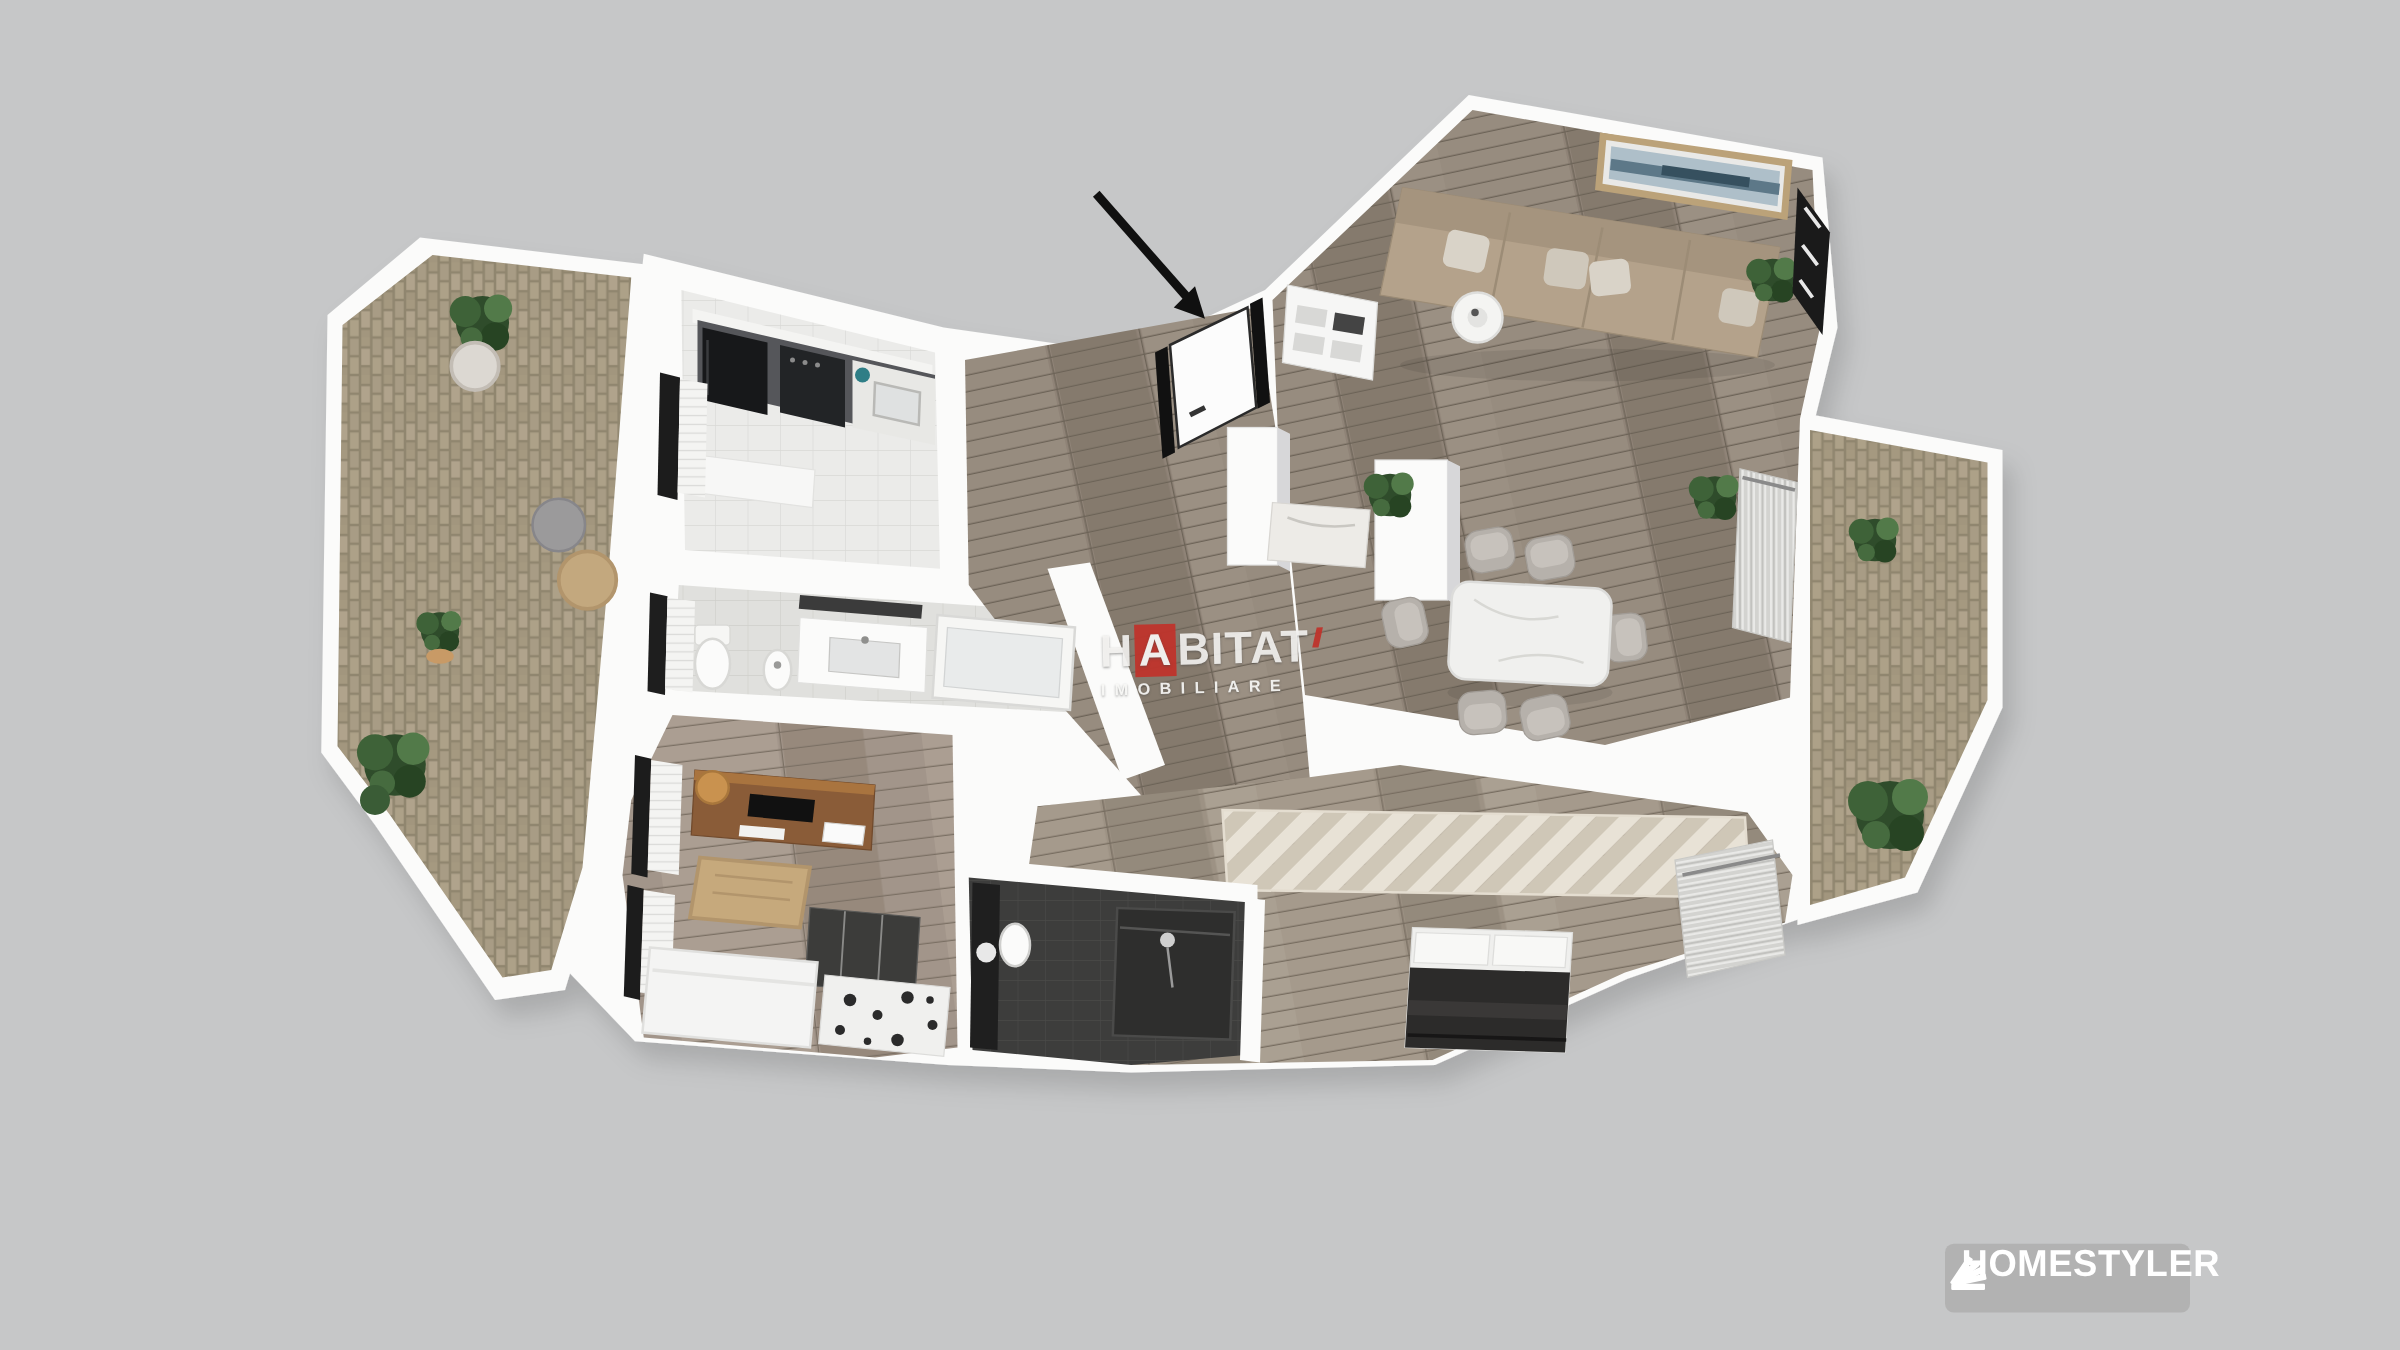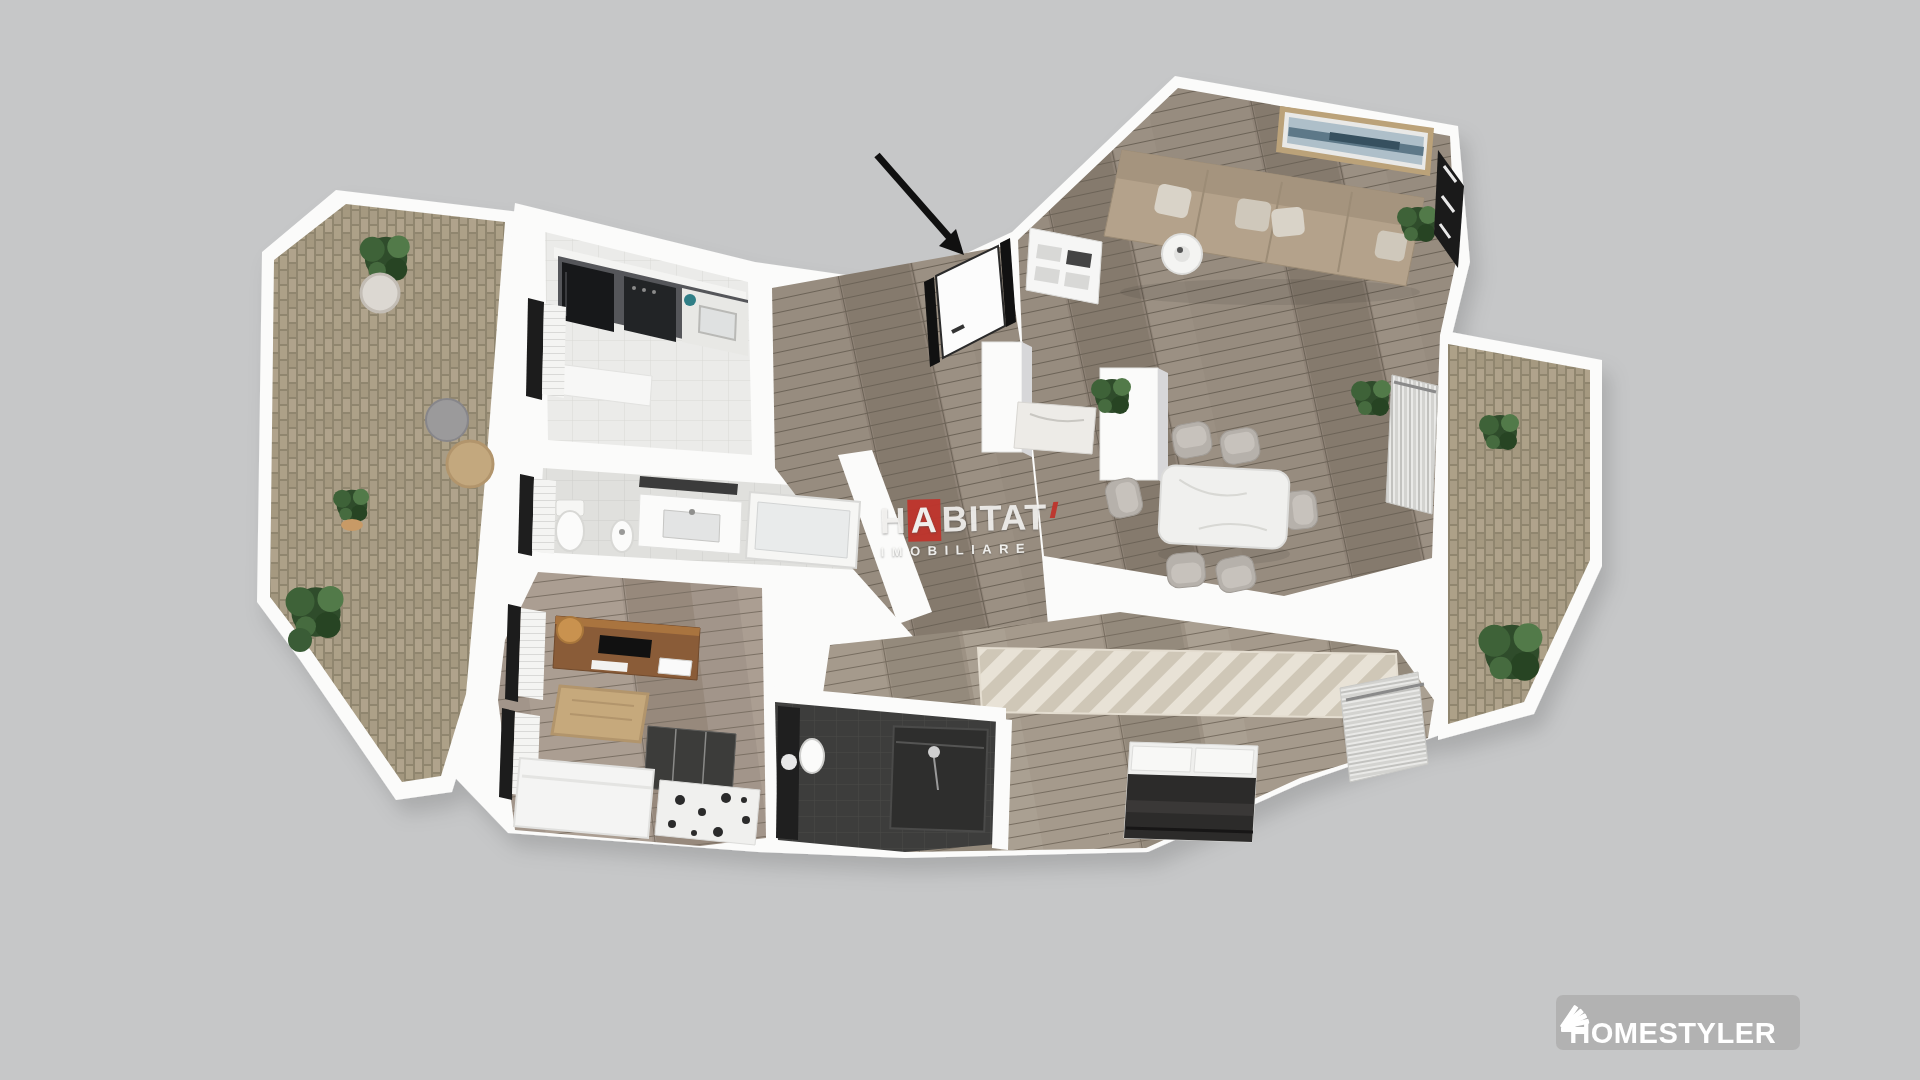--- a/index.html
+++ b/index.html
@@ -9,23 +9,23 @@
   .watermark{position:absolute;left:880px;top:498px;width:190px;
              transform:rotate(-1.5deg);opacity:.95;z-index:5;pointer-events:none;}
   .wm-line1{font-size:36px;font-weight:bold;letter-spacing:1px;
             color:rgba(244,243,241,.95);text-shadow:0 1px 2px rgba(70,70,70,.5);
             display:flex;align-items:center;}
   .wm-accent{background:#bf342c;padding:0 3px;margin:0 1px;color:#f6f5f3;}
   .wm-tick{display:inline-block;width:5px;height:16px;background:#bf342c;
            transform:skewX(-14deg);margin-left:4px;margin-top:-14px;}
   .wm-line2{font-size:13px;font-weight:bold;letter-spacing:7.5px;margin-top:2px;
             color:rgba(248,248,246,.97);text-shadow:0 1px 2px rgba(70,70,70,.5);}
-  .badge{position:absolute;left:1556px;top:995px;width:244px;height:55px;
+  .badge{position:absolute;left:1556px;top:995px;width:196px;height:55px;
          background:rgba(177,177,177,.95);border-radius:7px;display:flex;
-         align-items:flex-end;padding:0 12px 0 10px;box-sizing:border-box;gap:8px;z-index:5;}
+         align-items:flex-start;padding:0 12px 0 10px;box-sizing:border-box;gap:8px;z-index:5;}
   .badge-text{font-size:30px;font-weight:bold;color:#ffffff;letter-spacing:.5px;
               transform:scaleX(.97);white-space:nowrap;}
 </style>
 </head>
 <body>
 
 <div class="stage" style="background: rgb(198, 199, 200);">
 <svg width="1920" height="1080" viewBox="0 0 1920 1080">
   <defs>
     <filter id="soft" x="-10%" y="-10%" width="130%" height="130%">

